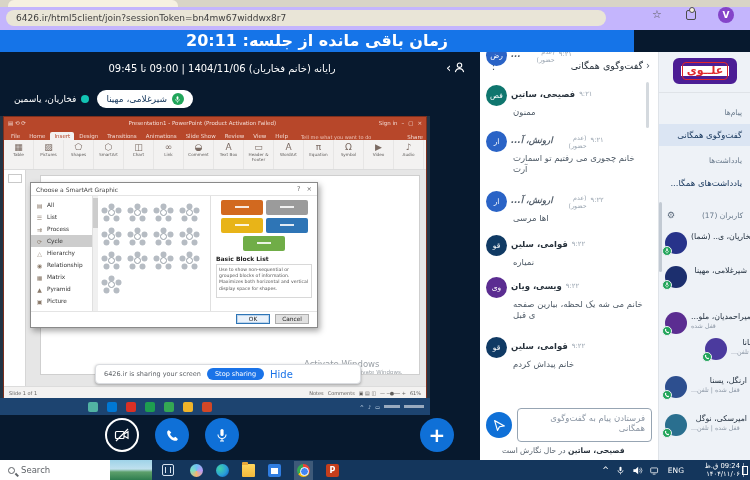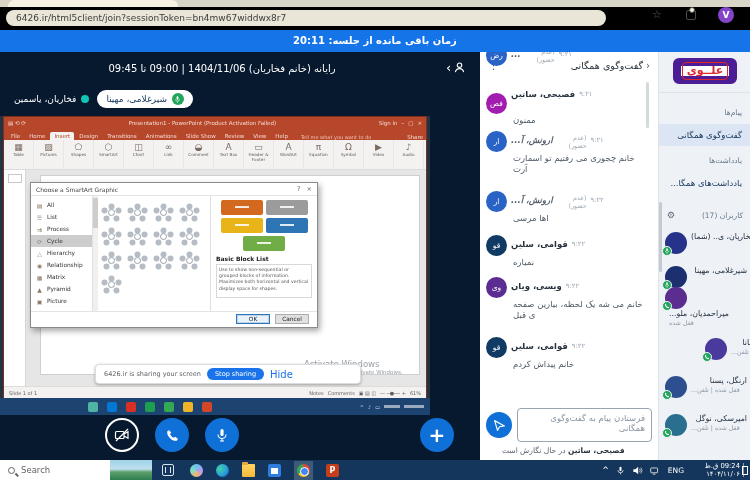--- a/index.html
+++ b/index.html
@@ -1,28 +1,28 @@
 <!DOCTYPE html>
 <html><head>
 <meta charset="utf-8">
 <style>
   *{margin:0;padding:0;box-sizing:border-box;font-family:"DejaVu Sans",sans-serif;}
   html,body{width:750px;height:480px;overflow:hidden;background:#07192e;}
   .a{position:absolute;}
   
-  #browser{left:0;top:0;width:750px;height:30px;background:#000000;}
+  #browser{left:0;top:0;width:750px;height:30px;background:#c4b5fd;}
   #tabstrip{left:0;top:0;width:750px;height:7px;background:#d8d4c6;}
   .btab{left:8px;top:0;width:170px;height:7px;background:#f6f1e1;border-radius:6px 6px 0 0;}
   #urlbar{left:6px;top:10px;width:600px;height:16px;background:#e9e5d7;border-radius:9px;color:#3d3d3d;font-size:9px;line-height:16px;padding-left:10px;white-space:nowrap;overflow:hidden;}
   .bicon{top:8px;font-size:11px;color:#5a5a5a;}
   #bavatar{left:718px;top:7px;width:16px;height:16px;border-radius:50%;background:#8444c9;color:#fff;font-size:9px;text-align:center;line-height:16px;font-weight:bold;}
   .puz{left:686px;top:10px;width:10px;height:10px;border:1.5px solid #4c4c4c;border-radius:2px;}
   .puz::before{content:"";position:absolute;left:2px;top:-4px;width:4px;height:4px;border:1.5px solid #4c4c4c;border-radius:50%;background:#f6f1e1;}
   
-  #timerbar{left:0;top:30px;width:750px;height:22px;background:#1574e8;color:#fff;font-size:10px;font-weight:bold;text-align:center;line-height:22px;direction:rtl;}
+  #timerbar{left:0;top:30px;width:634px;height:22px;background:#1574e8;color:#fff;font-size:16px;font-weight:bold;text-align:center;line-height:22px;direction:rtl;}
   
   #stage{left:0;top:52px;width:480px;height:408px;background:#07192e;}
   #sessTitle{left:0;top:11px;width:444px;text-align:center;color:#fff;font-size:10px;direction:rtl;}
   #backBtn{left:446px;top:8px;color:#fff;font-size:13px;display:flex;align-items:center;gap:2px;}
   #tabsRow{left:14px;top:38px;display:flex;gap:8px;align-items:center;}
   .stab1{display:flex;align-items:center;gap:5px;color:#fff;font-size:9px;direction:rtl;}
   .dotteal{width:8px;height:8px;border-radius:50%;background:#12c4b4;}
   .stab2{display:flex;align-items:center;gap:5px;background:#fff;color:#14365c;font-size:9px;border-radius:11px;padding:3px 9px;direction:rtl;}
   .micbadge{width:12px;height:12px;border-radius:50%;background:#21a55a;display:flex;align-items:center;justify-content:center;}
   
@@ -446,21 +446,21 @@
     <div class="msg off" style="margin-top:-11px;height:40px;overflow:hidden;">
       <div class="mhd">
           <span class="mav" style="background-color: rgb(42, 99, 198);">رض</span>
         <span class="mname">...</span>
         <span class="mtag">(عدم حضور)</span>
         <span class="mtime">۹:۲۱</span>
         </div>
     </div>
     <div class="msg" style="height:46px;">
       <div class="mhd">
-          <span class="mav" style="background-color: #a21caf; margin-top: 8px;">فص</span>
+          <span class="mav" style="background-color: #0f766e;">فص</span>
         <span class="mname">فصیحی، ساتین</span>
         <span class="mtime">۹:۲۱</span>
         </div>
       <div class="mtx">ممنون</div>
     </div>
     <div class="msg off" style="height:60px;">
       <div class="mhd">
           <span class="mav" style="background-color: rgb(42, 99, 198);">ار</span>
         <span class="mname">ارونش، آ...</span>
         <span class="mtag">(عدم حضور)</span>
@@ -550,21 +550,21 @@
           <svg width="6" height="6" viewBox="0 0 10 12">
             <rect x="3.5" y="0.5" width="3" height="6" rx="1.5" fill="#fff"></rect>
             <path d="M1.5 5.5a3.5 3.5 0 0 0 7 0M5 9v2.5" stroke="#fff" stroke-width="1" fill="none"></path>
           </svg>
         </span>
     </span>
     <div class="utxt">
         <div class="uname">شیرغلامی، مهینا</div>
       </div>
   </div>
-  <div class="urow" style="top:235px;flex-direction:column;">
+  <div class="urow" style="top:260px;">
     <span class="uav" style="background-color: rgb(91, 45, 145);">
       <span class="ubadge">
           <svg width="6" height="6" viewBox="0 0 16 16">
             <path d="M4.2 2.3c-1 .2-1.9 1.1-1.9 2.1 0 5 5.3 9.3 9.3 9.3 1 0 1.9-.9 2.1-1.9l-2.5-2.5-1.8 1.1c-1.8-.8-3.4-2.4-4.1-4.1l1.4-1.6z" fill="#fff"></path>
           </svg>
         </span>
     </span>
     <div class="utxt">
         <div class="uname">میراحمدیان، ملو...</div>
         <div class="usub">قفل شده</div>

